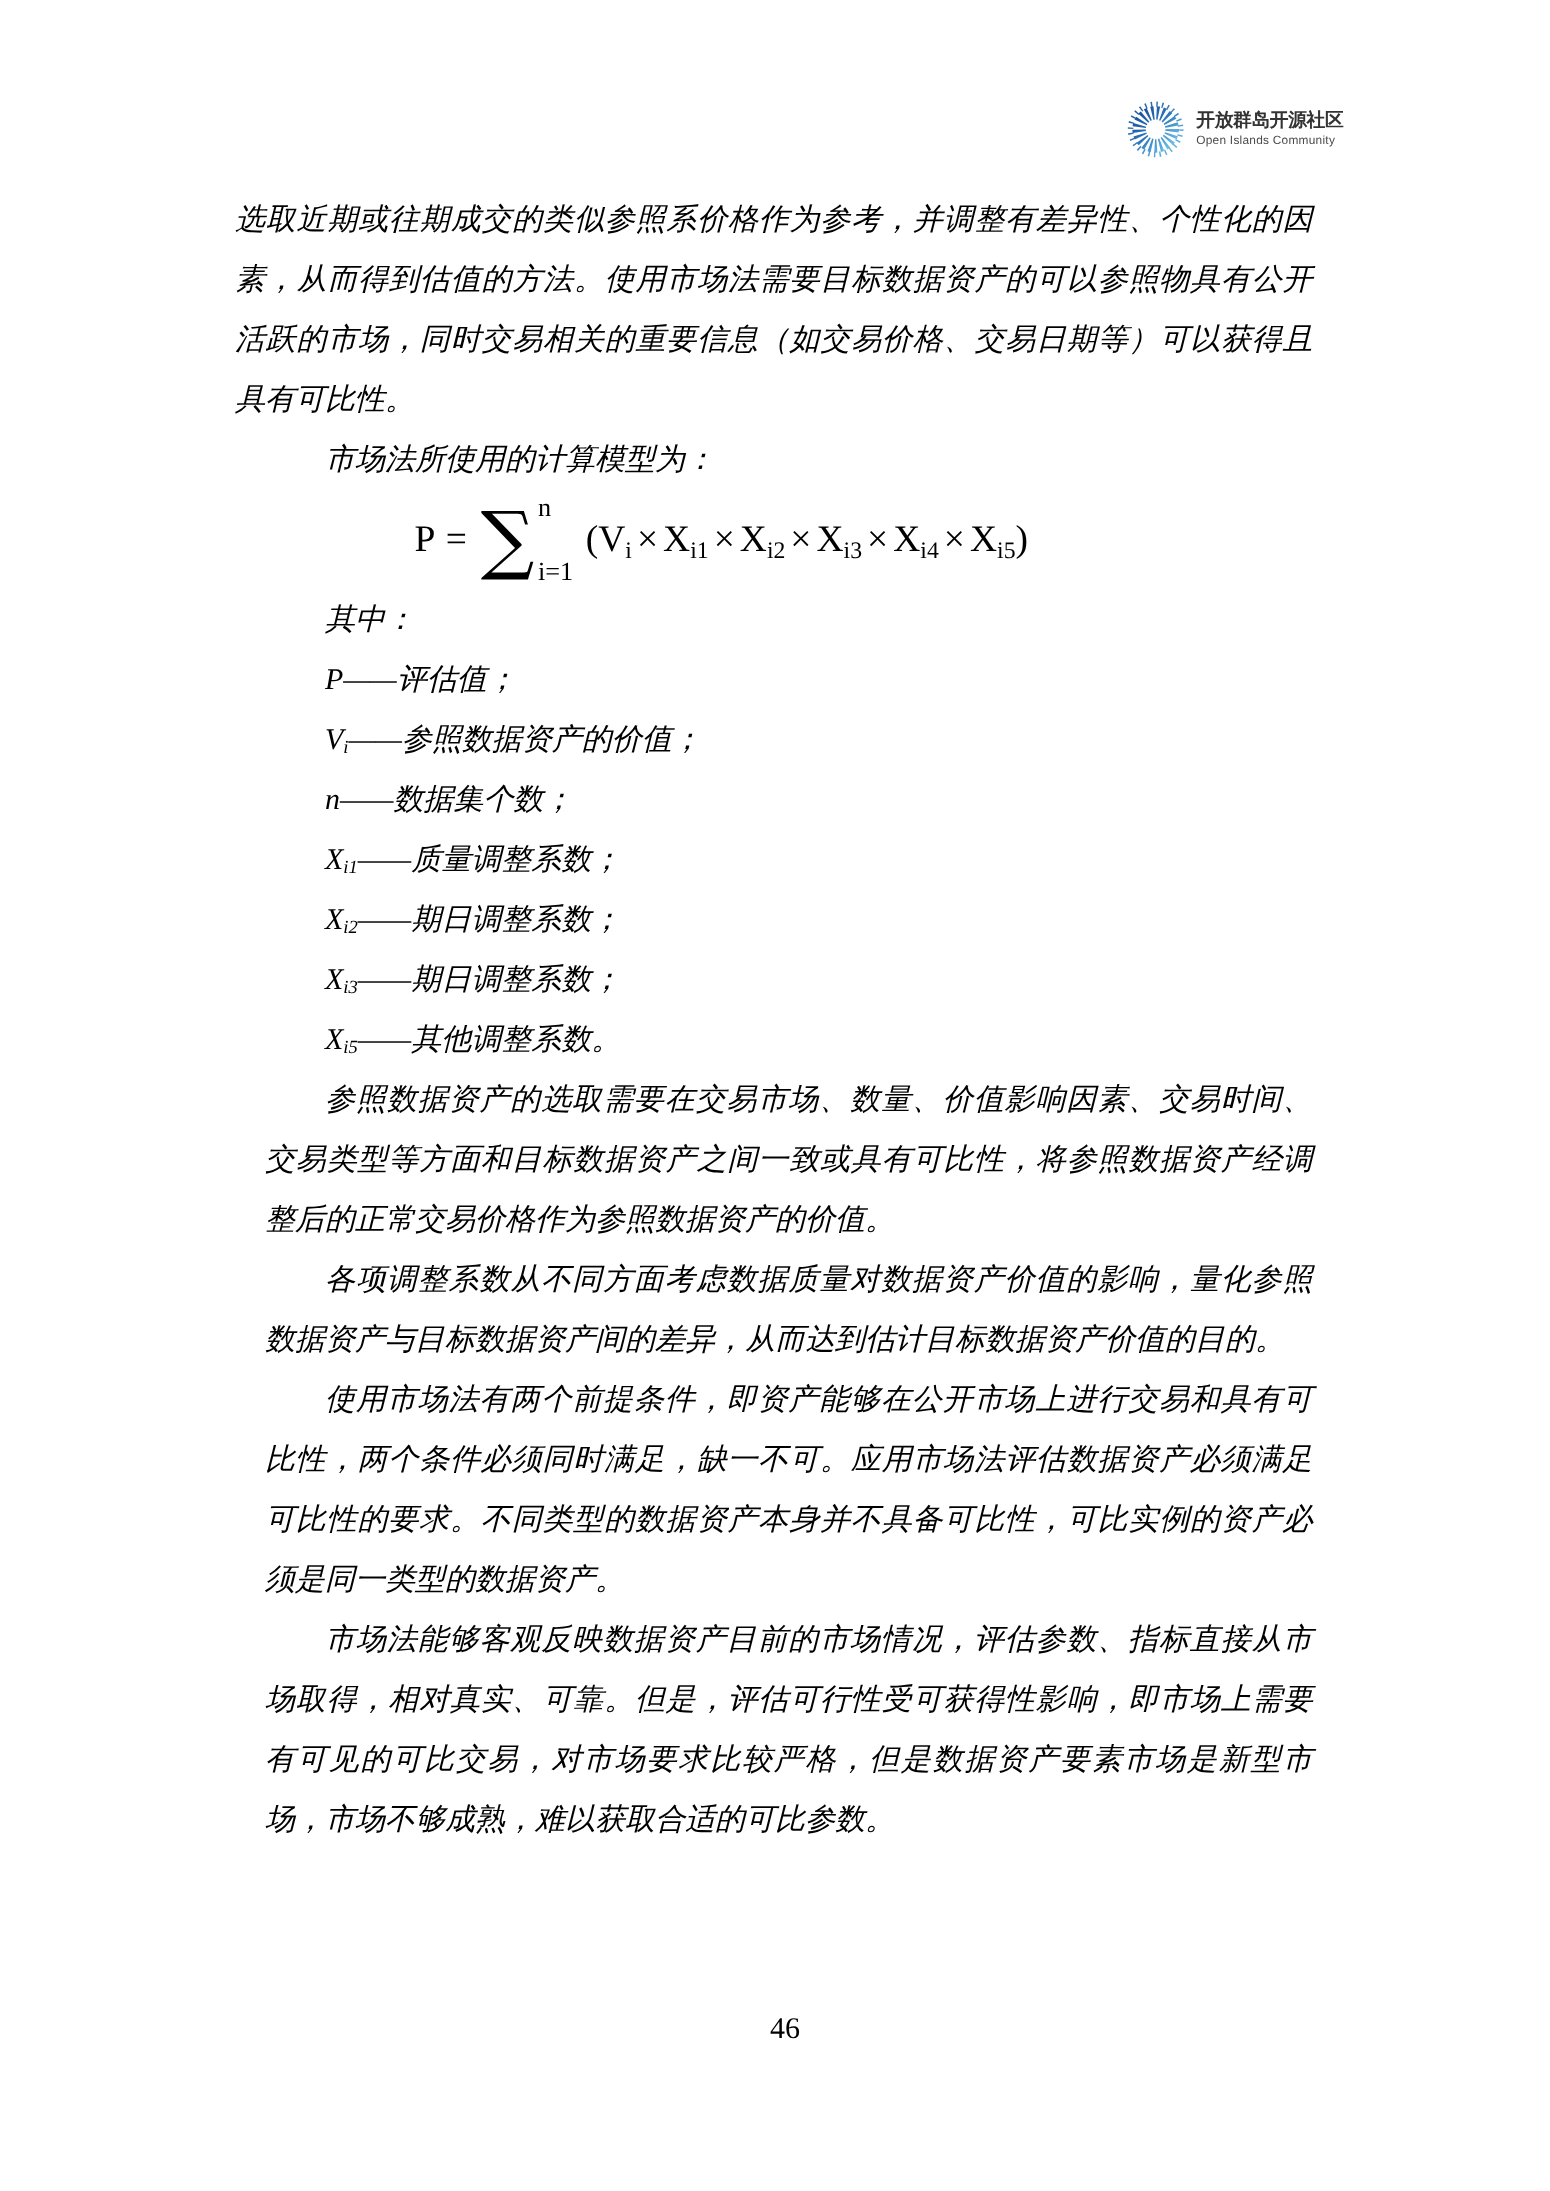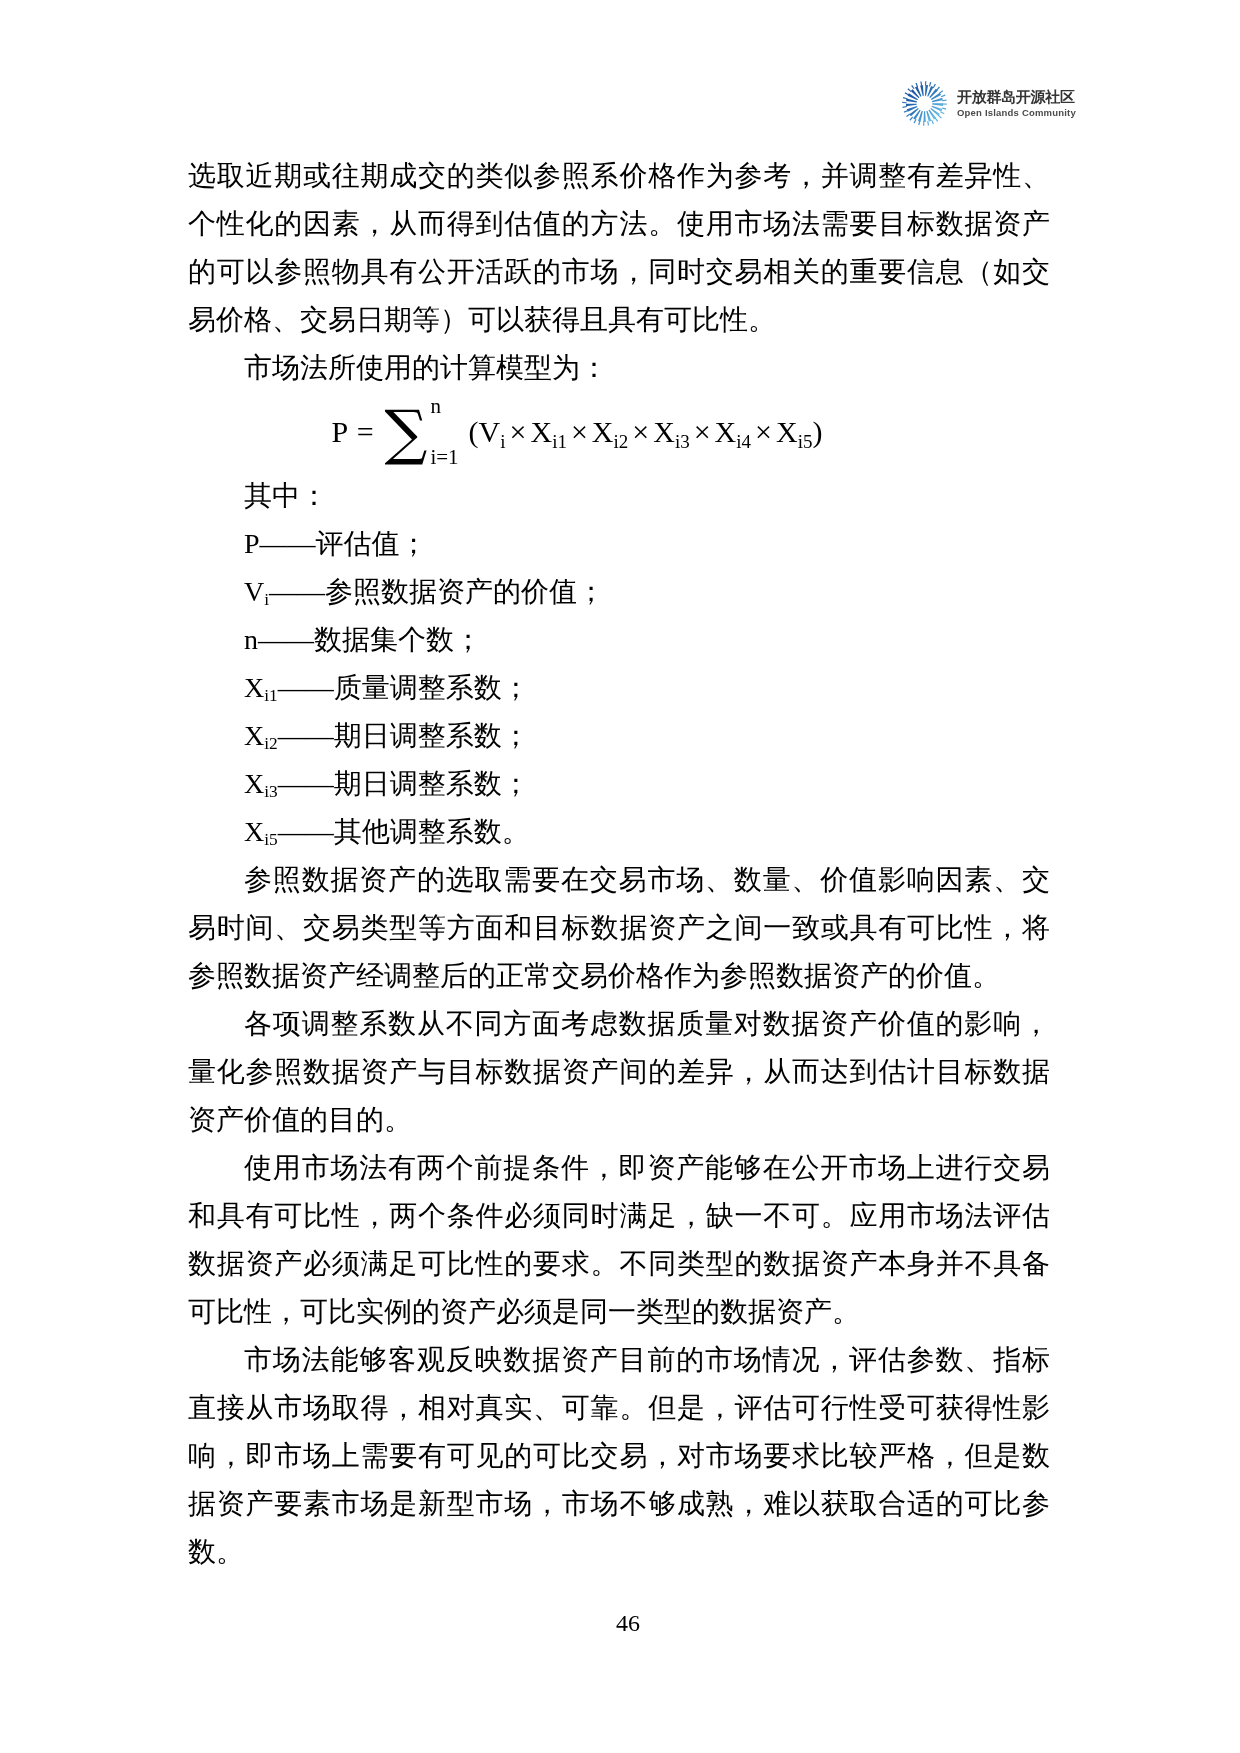--- a/index.html
+++ b/index.html
@@ -29,42 +29,43 @@
     font-family: "Liberation Sans", "DejaVu Sans", sans-serif;
     font-size: 15px;
     font-weight: 700;
     color: #333333;
     letter-spacing: -0.3px;
     white-space: nowrap;
   }
   .logo-en {
     font-family: "Liberation Sans", "DejaVu Sans", sans-serif;
     font-size: 9.5px;
-    font-weight: 700;
+    font-weight: 400;
     color: #4a4a4a;
     letter-spacing: 0.2px;
     margin-top: 2px;
     white-space: nowrap;
   }
 
   
   .content {
     position: absolute;
     left: 188px;
     top: 152px;
     width: 862px;
   }
   .para {
     margin: 0;
-    font-size: 28px;
+    font-size: 24px;
     line-height: 48px;
     text-align: justify;
     text-justify: inter-ideograph;
+    font-style: italic;
   }
-  .indent { text-indent: 2em; }
+  .indent { text-indent: 2em; margin-left: 24px; }
   .latin-var { font-family: "Liberation Serif", "DejaVu Serif", serif; }
   .def-line sub, .latin-var sub {
     font-size: 0.62em;
     line-height: 0;
     vertical-align: -0.25em;
   }
 
   
   .formula-row {
     height: 80px;

